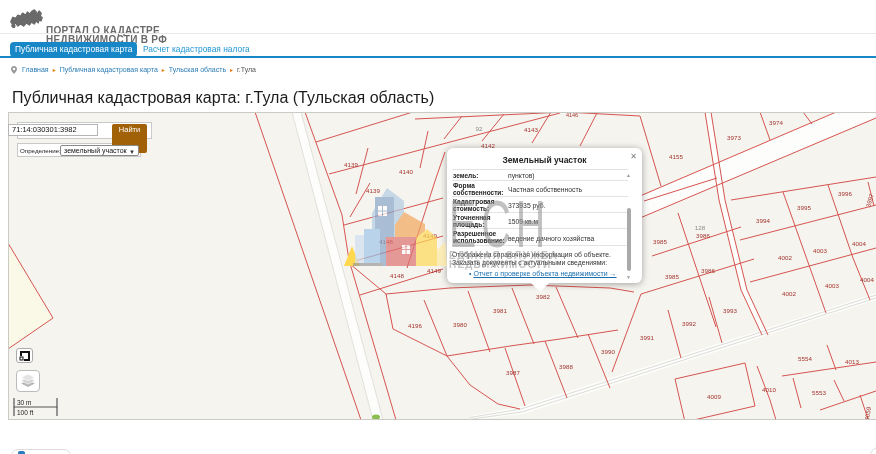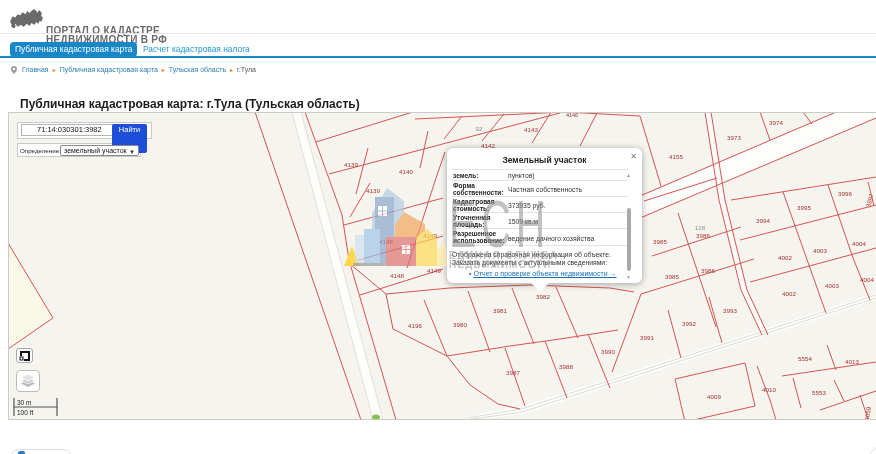--- a/index.html
+++ b/index.html
@@ -8,27 +8,27 @@
 .abs{position:absolute;}
 
 #logotxt{left:46px;top:27px;font-size:10px;font-weight:bold;color:#6a6a6a;line-height:8.6px;letter-spacing:.3px;}
 #hline{left:0;top:33px;width:876px;height:1px;background:#e8e8e8;}
 #tab1{left:10px;top:42px;height:15px;line-height:15px;padding:0 5px;background:#1787c8;color:#fff;border-radius:4px;font-size:8.4px;}
 #tab2{left:143px;top:42px;height:15px;line-height:15px;color:#2196d3;font-size:8.4px;}
 #blueline{left:0;top:56px;width:876px;height:2px;background:#1787c8;}
 #crumbs{left:10px;top:66px;font-size:7px;color:#777;white-space:nowrap;}
 #crumbs a{color:#2b7cb5;text-decoration:none;}
 #crumbs b{color:#e8790a;font-weight:normal;padding:0 4px;font-size:6px;}
-h1{position:absolute;left:8px;top:85px;margin:12px;font-size:12px;font-weight:bold;color:#1c1c1c;letter-spacing:0px;}
+h1{position:absolute;left:8px;top:85px;margin:4px;font-size:16px;font-weight:normal;color:#1c1c1c;letter-spacing:0px;}
 
 #map{left:8px;top:112px;width:868px;height:308px;border:1px solid #cbcbc6;border-right:none;box-sizing:border-box;background:#f5f4ef;}
 
 #p1{left:17px;top:122px;width:133px;height:15px;background:#fff;border:1px solid #c9c9c9;z-index:4;}
-#inp{left:21px;top:124px;width:85px;height:10px;background:#fff;border:1px solid #b5b5b5;z-index:5;font-size:7.5px;line-height:10px;padding-left:15px;color:#111;}
-#btn{left:112px;top:124px;width:35px;height:29px;background:#1d4ed8;border-radius:2px;color:#fff;font-size:7.5px;line-height:11px;text-align:center;z-index:5;}
+#inp{left:8px;top:124px;width:85px;height:10px;background:#fff;border:1px solid #b5b5b5;z-index:5;font-size:7.5px;line-height:10px;padding-left:3px;color:#111;}
+#btn{left:112px;top:124px;width:35px;height:29px;background:#a16207;border-radius:2px;color:#fff;font-size:7.5px;line-height:11px;text-align:center;z-index:5;}
 #p2{left:17px;top:143px;width:124px;height:14px;background:#fff;border:1px solid #c9c9c9;z-index:4;font-size:6.2px;line-height:14px;color:#222;padding-left:2px;box-sizing:border-box;}
 #sel{left:60px;top:145px;width:79px;height:11px;background:#fff;border:1px solid #8a8a8a;border-radius:2px;z-index:5;font-size:7px;line-height:10px;padding-left:3px;color:#111;box-sizing:border-box;}
 #sel span{position:absolute;right:3px;top:1px;font-size:6px;color:#333;}
 
 #fsbtn{left:16px;top:348px;width:17px;height:15px;background:#fff;border:1px solid #aaa;border-radius:3px;z-index:4;box-sizing:border-box;}
 #lybtn{left:16px;top:370px;width:24px;height:22px;background:#fff;border:1px solid #bbb;border-radius:4px;z-index:4;box-sizing:border-box;}
 #scale{left:13px;top:396px;z-index:4;font-size:6.5px;color:#333;}
 
 #pop{left:447px;top:148px;width:195px;height:135px;background:#fff;border-radius:6px;
  box-shadow:0 1px 7px rgba(0,0,0,.35);z-index:6;font-size:7px;color:#333;}

